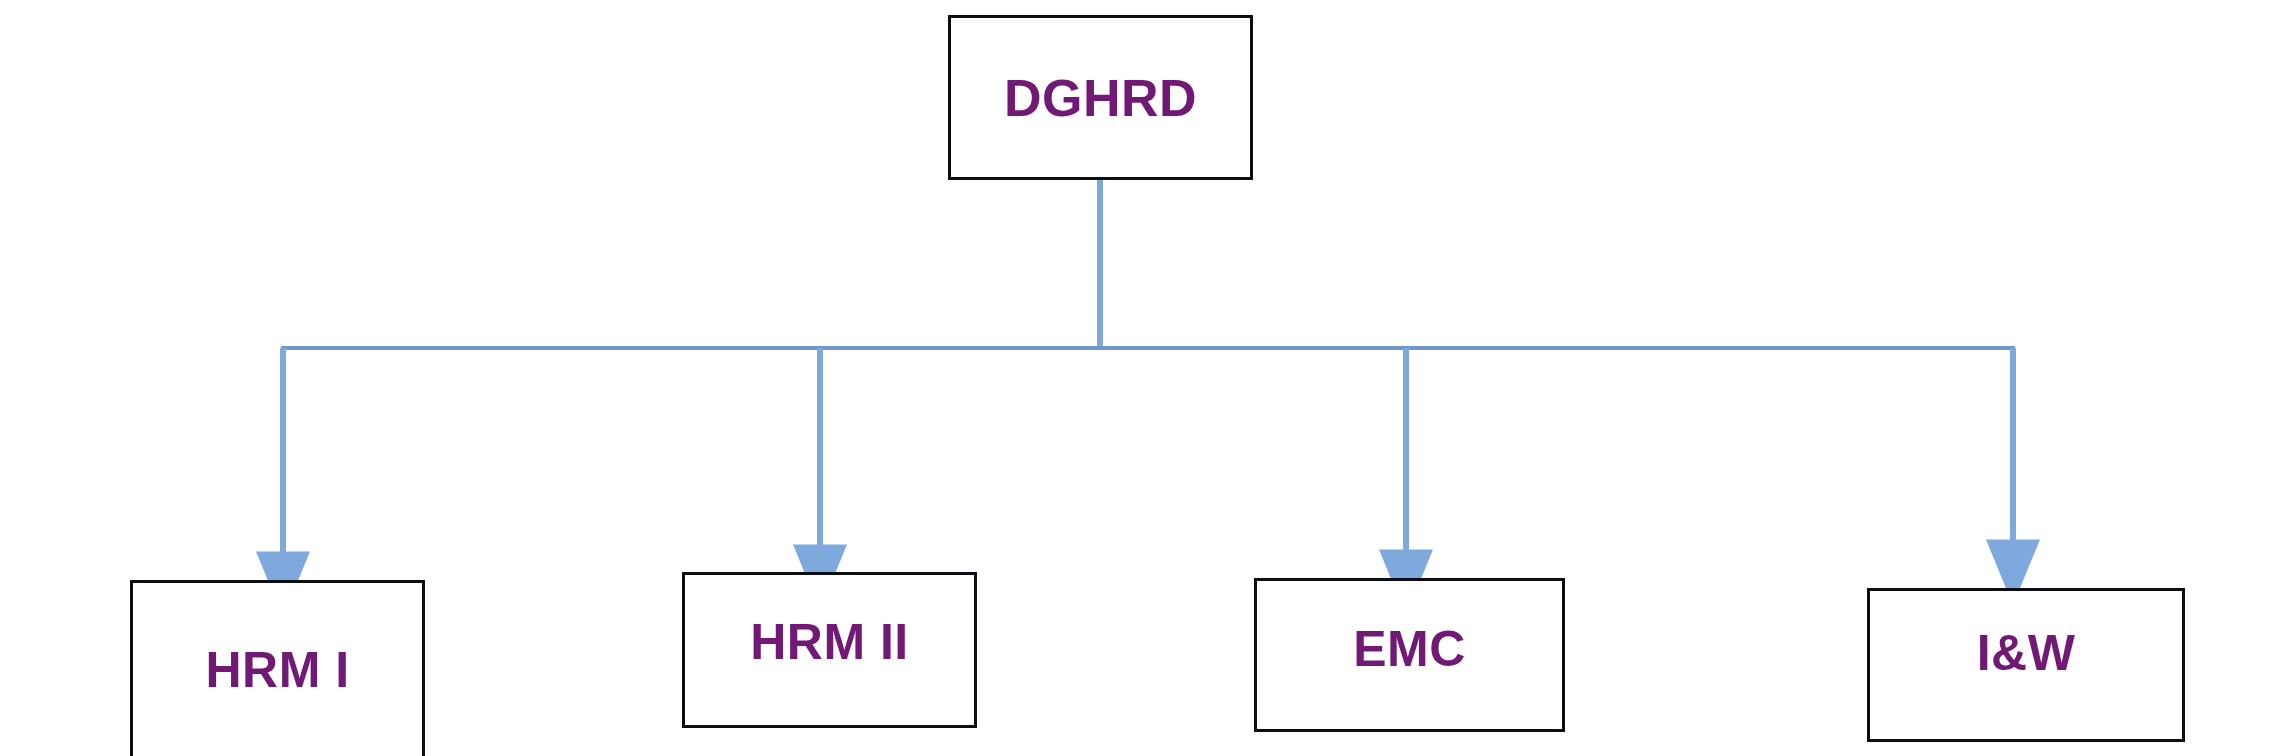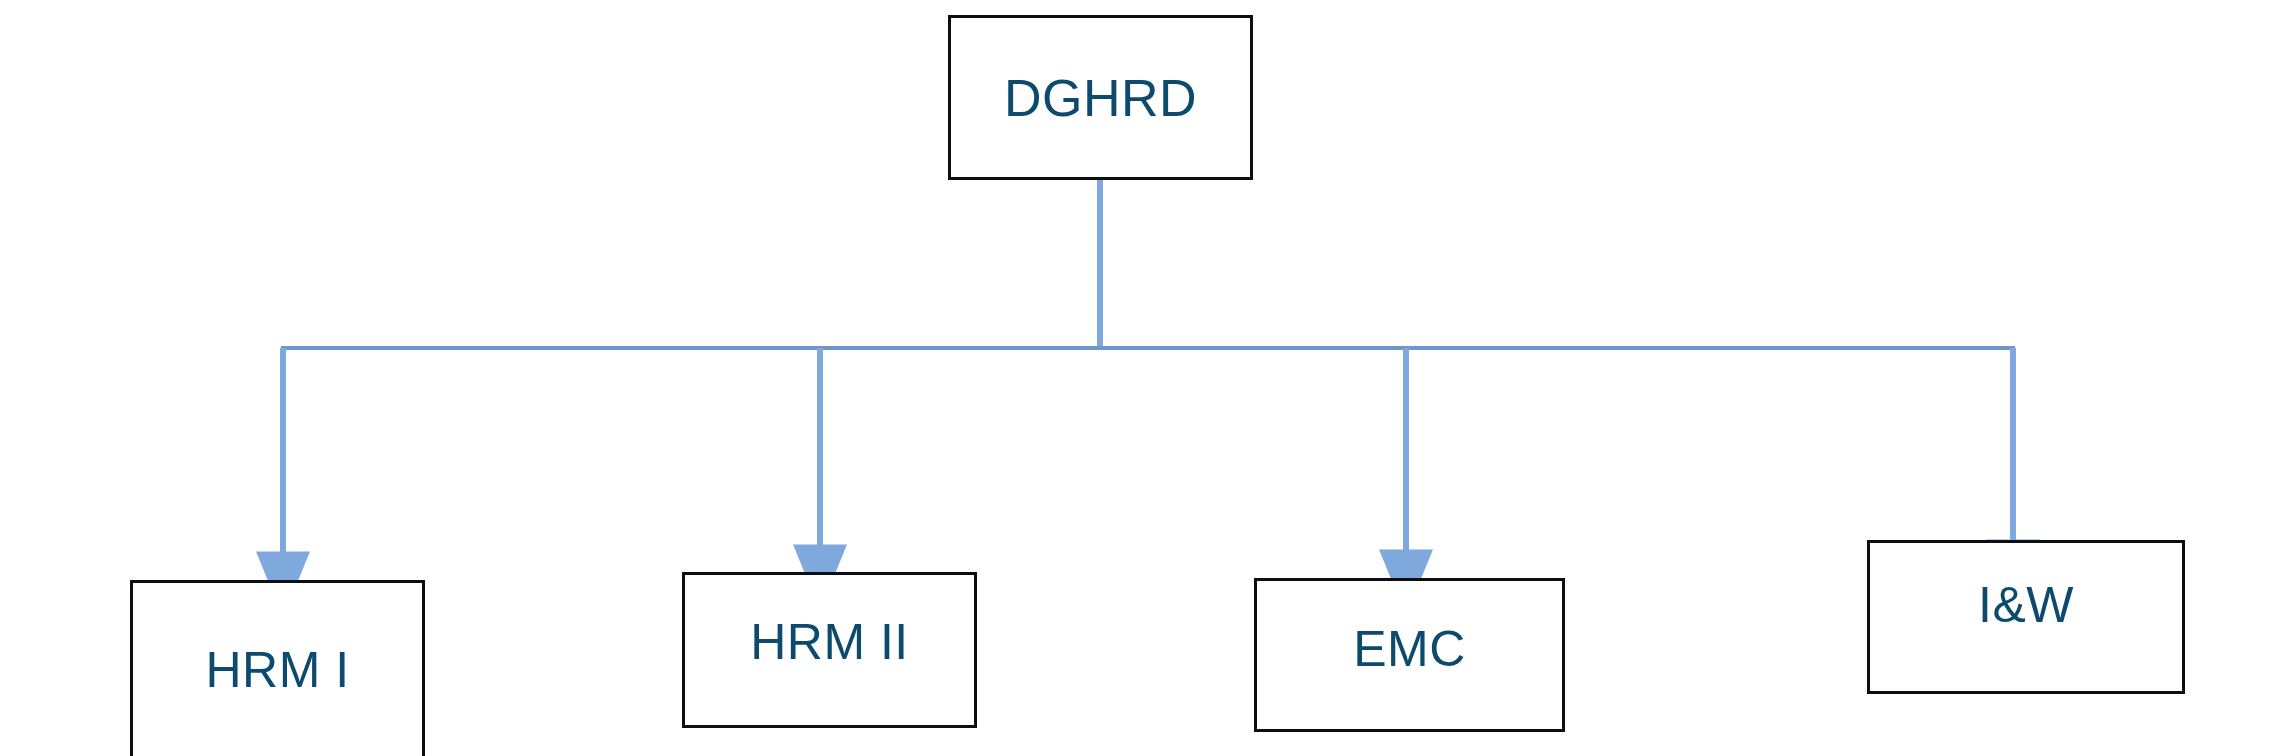--- a/index.html
+++ b/index.html
@@ -31,22 +31,22 @@
     box-sizing: border-box;
     background: #ffffff;
     border: 3px solid #0d0d14;
     display: flex;
     align-items: center;
     justify-content: center;
     z-index: 2;
   }
   .node-label {
     font-family: "Liberation Sans", sans-serif;
-    color: #0c4a6e;
-    font-weight: 400;
+    color: #701a75;
+    font-weight: 700;
     letter-spacing: 0.5px;
     white-space: nowrap;
     line-height: 1;
   }
   
   #node-root {
     left: 948px;
     top: 15px;
     width: 305px;
     height: 165px;
@@ -67,21 +67,21 @@
     margin-left: 9px;
   }
   #node-emc {
     left: 1254px;
     top: 578px;
     width: 311px;
     height: 154px;
   }
   #node-iw {
     left: 1867px;
-    top: 540px;
+    top: 588px;
     width: 318px;
     height: 154px;
   }
   .child .node-label { font-size: 50px; }
   #node-hrm1 .node-label,
   #node-hrm2 .node-label { transform: translateY(-8px); }
   #node-emc .node-label { transform: translateY(-6px); }
   #node-iw .node-label  { transform: translateY(-12px); }
 </style>
 </head>

